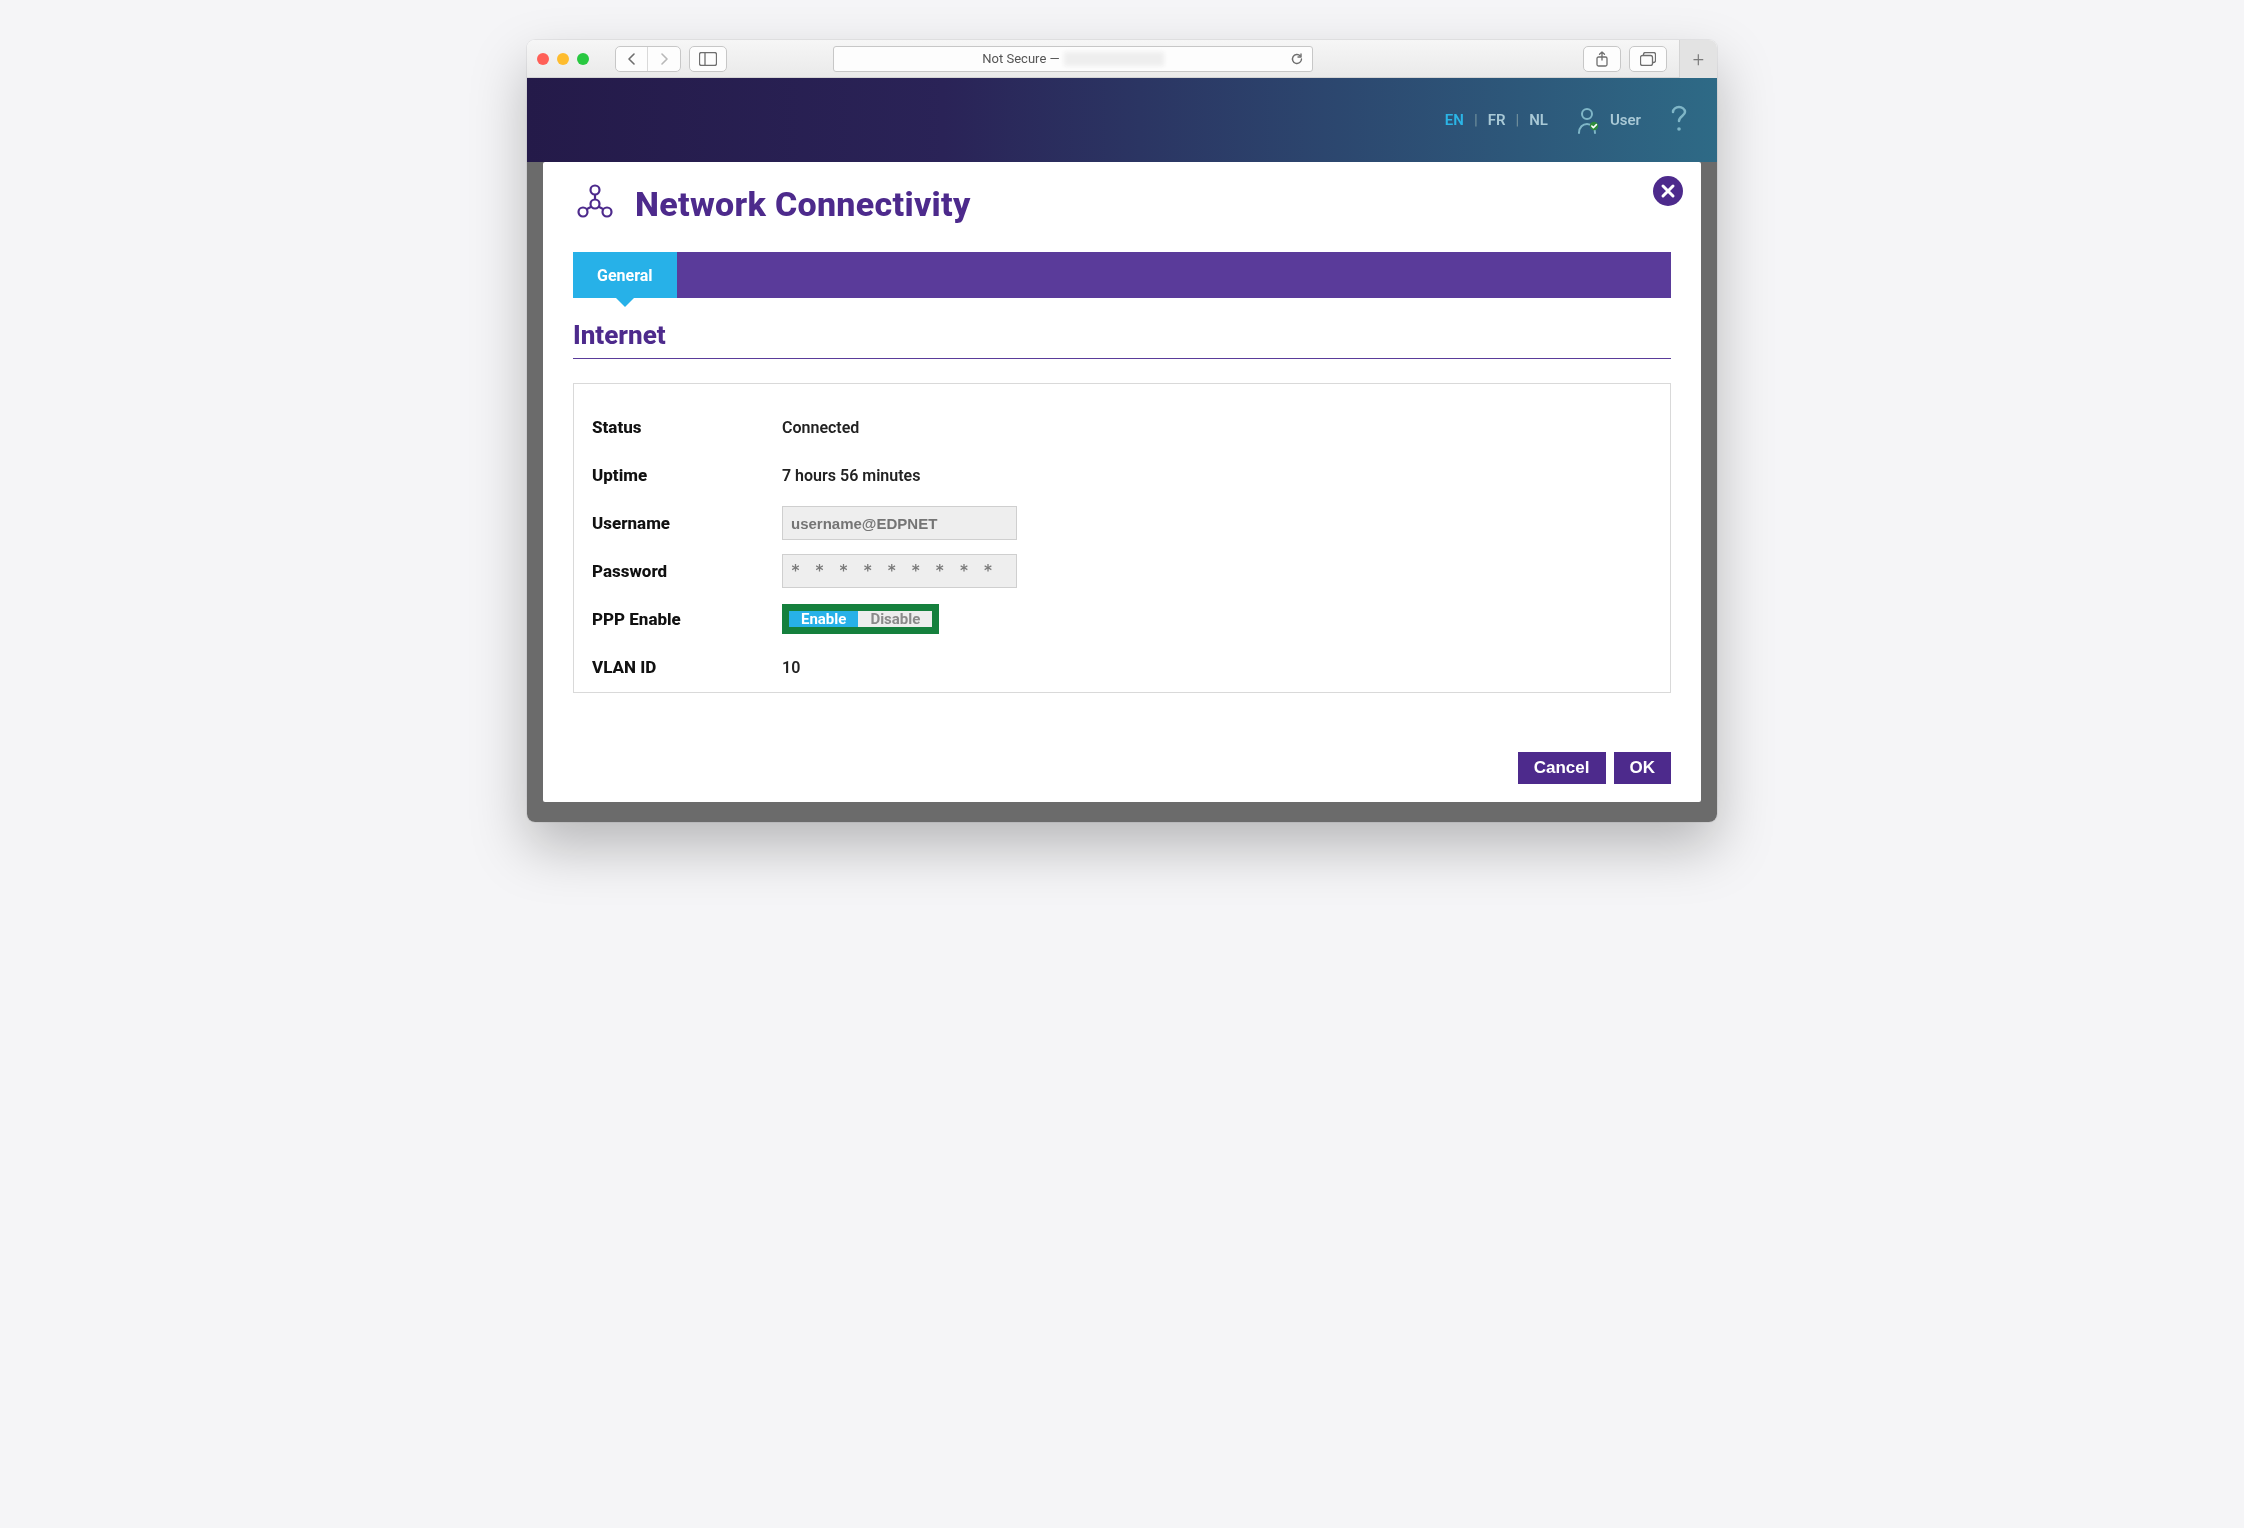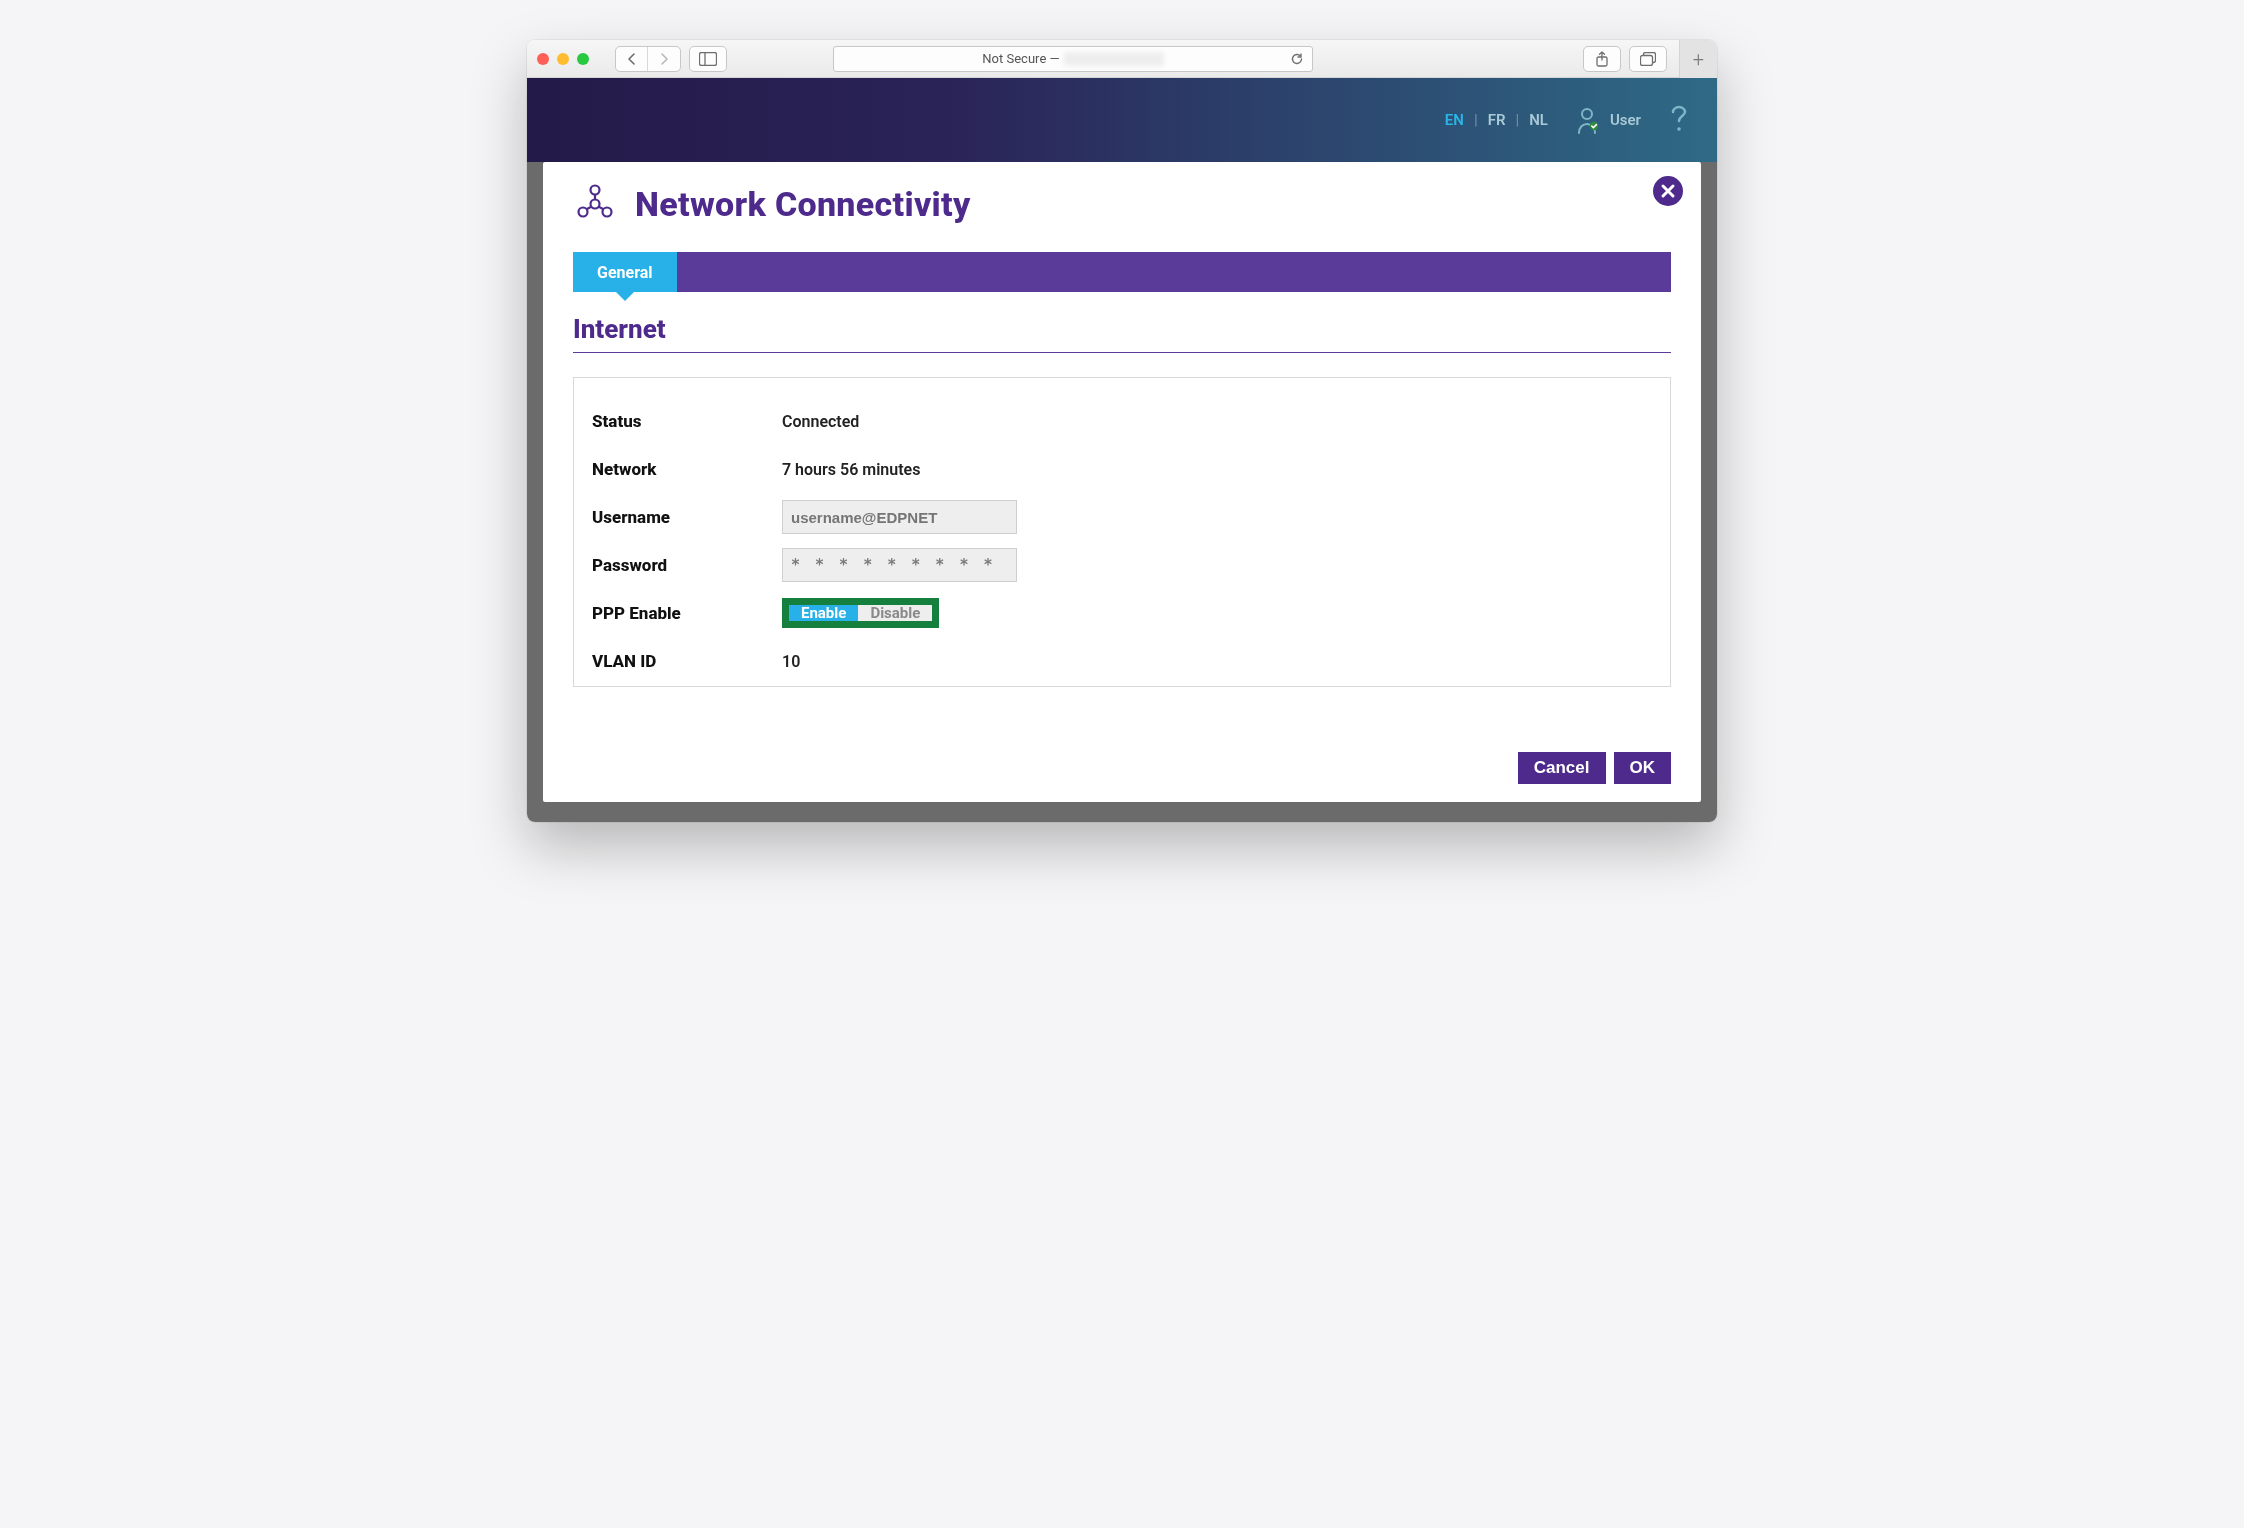--- a/index.html
+++ b/index.html
@@ -150,21 +150,21 @@
     position:absolute; top:14px; right:18px;
     width:30px; height:30px; border-radius:50%;
     background:#4d2a8c;
     display:flex; align-items:center; justify-content:center;
     cursor:pointer;
   }
   .close-x svg { display:block; }
 
   .tabbar {
     background:#5a3b9a;
-    height:40px;
+    height:46px;
     display:flex;
     align-items:stretch;
     margin: 0 0 12px 0;
   }
   .tab {
     padding: 0 24px;
     display:flex; align-items:center;
     color:#fff; font-weight:700; font-size:16px;
     position:relative;
     cursor:pointer;
@@ -393,21 +393,21 @@
       <div class="section-title">Internet</div>
 
       <div class="panel">
 
         <div class="row">
           <div class="label">Status</div>
           <div class="value">Connected</div>
         </div>
 
         <div class="row">
-          <div class="label">Network</div>
+          <div class="label">Uptime</div>
           <div class="value">7 hours 56 minutes</div>
         </div>
 
         <div class="row">
           <div class="label">Username</div>
           <input class="txt-input" type="text" placeholder="username@EDPNET" style="">
         </div>
 
         <div class="row">
           <div class="label">Password</div>

